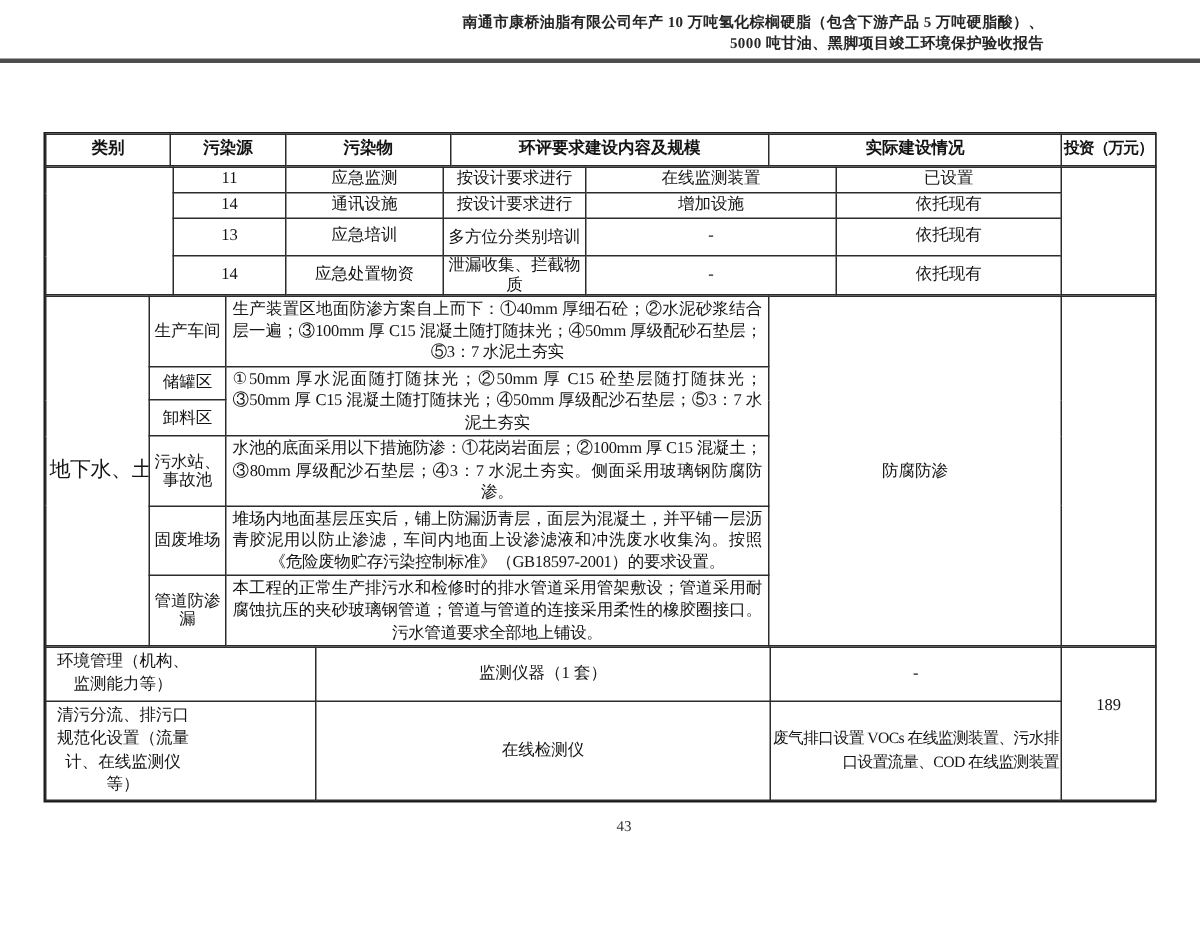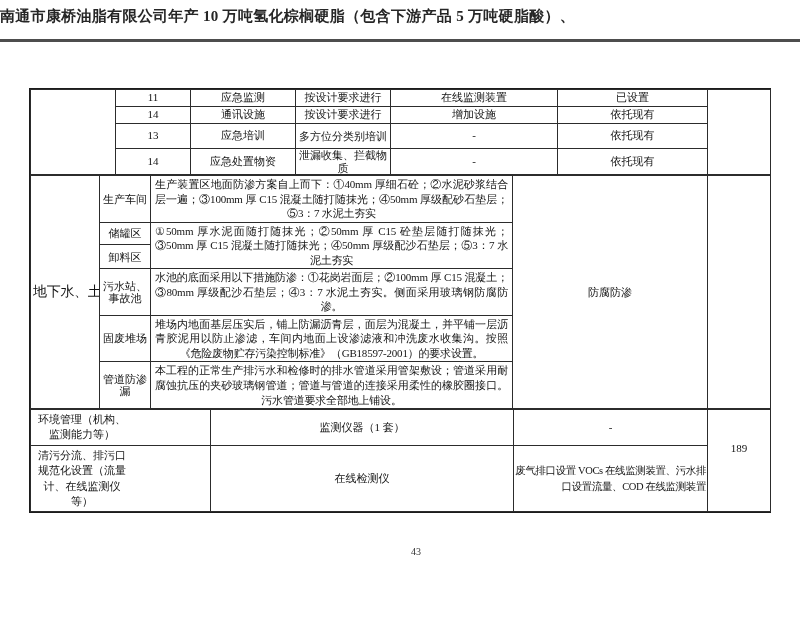--- a/index.html
+++ b/index.html
@@ -1,19 +1,19 @@
 <!DOCTYPE html>
 <html><head>
 <meta charset="utf-8">
 <style>
   html,body{margin:0;padding:0;background:#e8e8e8;}
   .page{position:relative;width:800px;height:618px;background:#ffffff;overflow:hidden;
         font-family:"Liberation Serif","DejaVu Serif",serif;color:#161616;}
-  .doc-header{position:absolute;top:9px;left:0;width:696px;text-align:left;
-              font-size:15px;font-weight:bold;line-height:14px;color:#262626;letter-spacing:0.3px;}
+  .doc-header{position:absolute;top:9px;left:0;width:696px;text-align:right;
+              font-size:10px;font-weight:bold;line-height:14px;color:#262626;letter-spacing:0.3px;}
   .header-rule{position:absolute;top:39px;left:0;width:800px;height:2.5px;background:#4d4d4d;}
   .table-wrap{position:absolute;left:29px;top:88px;width:740px;border:1.5px solid #1c1c1c;background:#fff;}
   table{border-collapse:collapse;table-layout:fixed;width:740px;font-size:11px;color:#141414;}
   td,th{border:1px solid #2c2c2c;text-align:center;vertical-align:middle;padding:0 2px;
         overflow:hidden;line-height:1.2;font-weight:normal;}
   th{font-weight:bold;}
   .th-row{height:21px;}
   .th-invest{font-size:10.5px;letter-spacing:-0.6px;padding:0;}
   .h17{height:17px}.h25{height:25px}.h26{height:16px}
   .h45{height:45px}.h16{height:16px}.h42{height:42px}
@@ -29,25 +29,46 @@
   .page-number{position:absolute;top:546px;left:0;width:800px;text-align:center;
                font-size:10px;color:#333;margin-left:16px;}
 </style>
 </head>
 <body>
 
 <div class="page">
 
   <div class="doc-header">
     <div>南通市康桥油脂有限公司年产 10 万吨氢化棕榈硬脂（包含下游产品 5 万吨硬脂酸）、</div>
+    <div>5000 吨甘油、黑脚项目竣工环境保护验收报告</div>
   </div>
   <div class="header-rule"></div>
 
   <div class="table-wrap">
 
+    <table>
+      <colgroup>
+          <col style="width:83px">
+          <col style="width:77px">
+          <col style="width:110px">
+          <col style="width:212px">
+          <col style="width:195px">
+          <col style="width:63px">
+        </colgroup>
+      <tbody>
+          <tr class="th-row">
+        <th>类别</th>
+        <th>污染源</th>
+        <th>污染物</th>
+        <th>环评要求建设内容及规模</th>
+        <th>实际建设情况</th>
+        <th class="th-invest">投资（万元）</th>
+      </tr>
+    </tbody>
+      </table>
 
     <table>
       <colgroup>
           <col style="width:85px">
           <col style="width:75px">
           <col style="width:105px">
           <col style="width:95px">
           <col style="width:167px">
           <col style="width:150px">
           <col style="width:63px">

